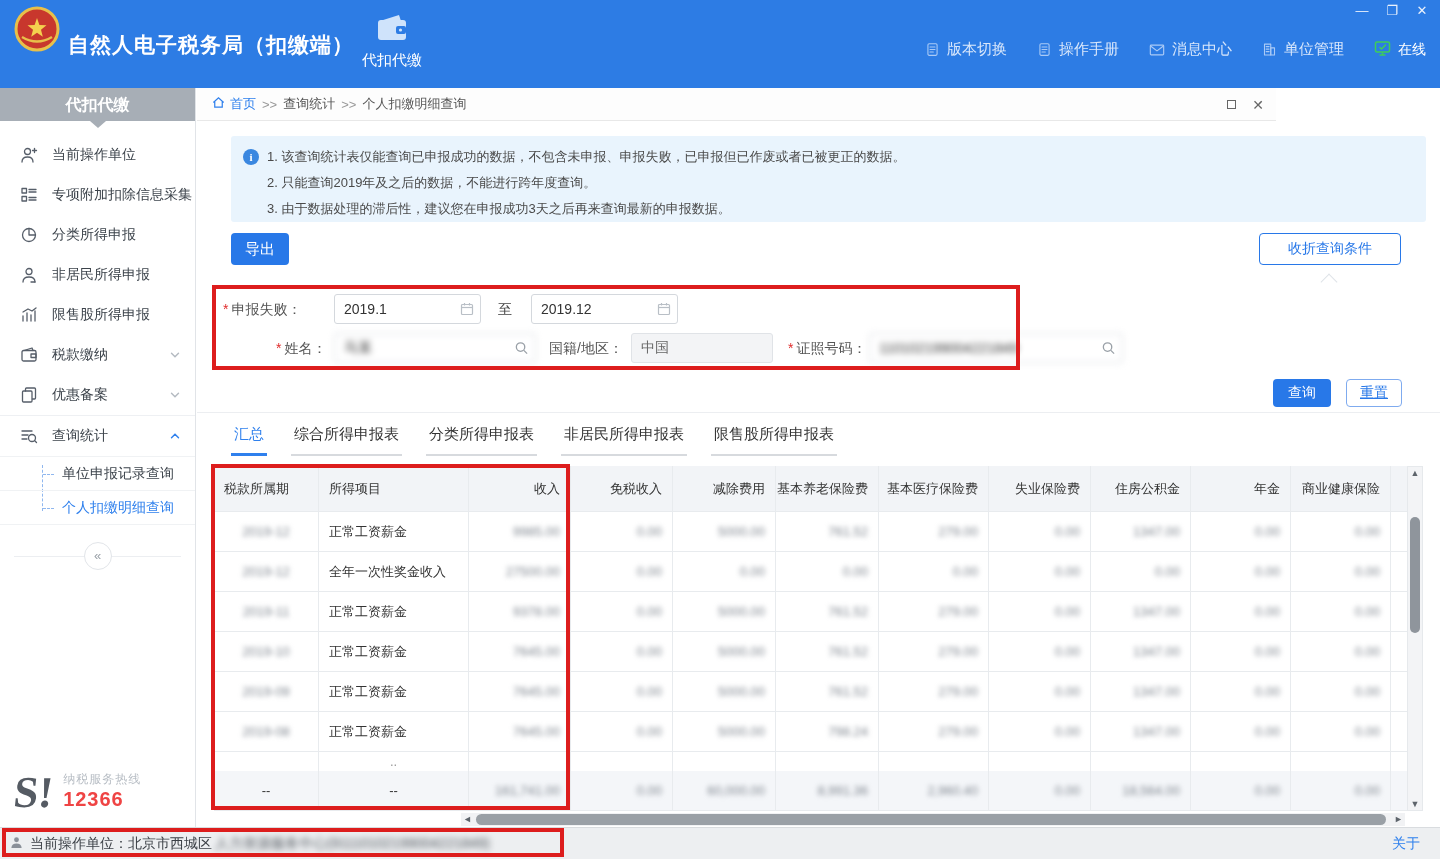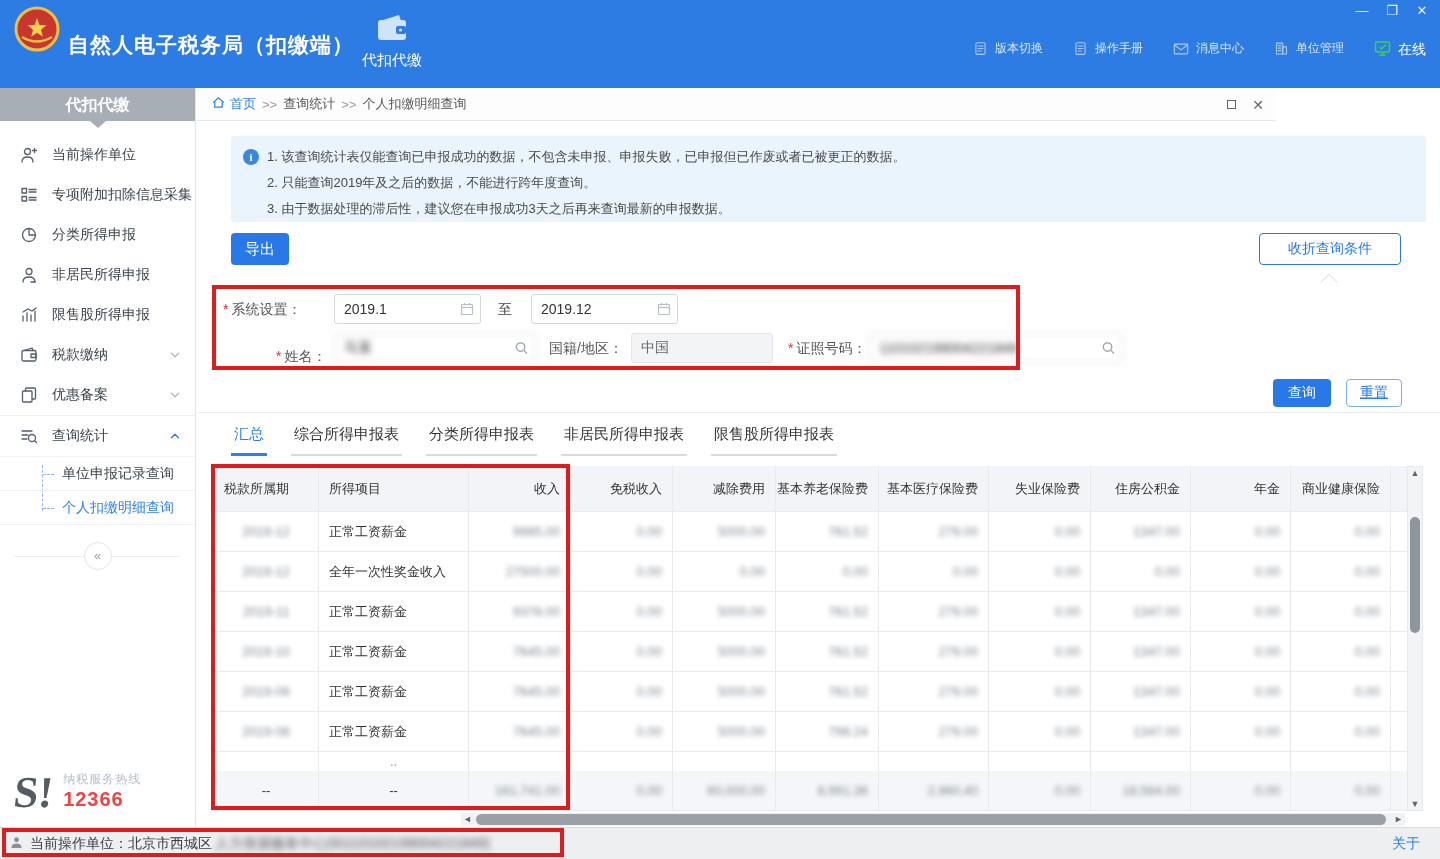--- a/index.html
+++ b/index.html
@@ -8,21 +8,21 @@
   .app { position:relative; width:1440px; height:859px; background:#fff; overflow:hidden; }
 
   
   .topbar { position:absolute; left:0; top:0; width:1440px; height:88px; background:#2d7ce4; }
   .emblem { position:absolute; left:8px; top:6px; width:58px; text-align:center; }
   .emblem-caption { font-size:8px; color:#ffd9d0; font-weight:bold; letter-spacing:1px; color:#f3c7bd;margin-top:48px; }
   .app-title { position:absolute; left:68px; top:31px; font-size:21px; color:#fff; letter-spacing:1px; font-weight:bold; }
   .top-tab { position:absolute; left:346px; top:12px; width:92px; height:66px; text-align:center; color:#fff; font-size:15px; cursor:pointer; }
   .top-tab .tab-caption { margin-top:4px; }
   .top-menu { position:absolute; right:96px; top:40px; display:flex; gap:30px; align-items:center; }
-  .menu-item { display:flex; align-items:center; gap:7px; color:#d9e7fb; font-size:12px; cursor:pointer; white-space:nowrap; }
+  .menu-item { display:flex; align-items:center; gap:7px; color:#d9e7fb; font-size:15px; cursor:pointer; white-space:nowrap; }
   .menu-item .mi { color:#aacaf6; display:flex; }
   .online-item { position:absolute; right:14px; top:40px; display:flex; align-items:center; gap:7px; color:#fff; font-size:14px; cursor:pointer; }
   .win-controls { position:absolute; right:10px; top:3px; display:flex; gap:14px; align-items:center; }
   .winbtn { color:#eaf1fc; font-size:13px; width:16px; height:16px; text-align:center; line-height:16px; cursor:pointer; }
 
   
   .sidebar { position:absolute; left:0; top:88px; width:196px; height:739px; background:#fff; border-right:1px solid #e1e4e8; }
   .side-header { height:33px; background:#a7aeb6; color:#fff; font-size:16px; font-weight:bold; text-align:center; line-height:33px; position:relative; }
   .side-header::after { content:''; position:absolute; left:50%; bottom:-7px; margin-left:-8px; border:8px solid transparent; border-top:7px solid #a7aeb6; border-bottom:0; }
   .side-nav { padding-top:14px; }
@@ -348,21 +348,21 @@
         </div>
     </div>
 
     <button class="btn-export">导出</button>
     <button class="btn-collapse">收折查询条件</button>
     <div class="caret-up"></div>
 
     <div class="query-form">
 
       <div class="f-label" style="left:26px; top:14px;">
-        <span class="req">*</span><span>系统设置：</span>
+        <span class="req">*</span><span>申报失败：</span>
       </div>
       <div class="field" style="left:137px; top:7px; width:147px;">
         <input type="text" value="2019.1" style="">
         <span class="icon-in-input">
           <svg width="14" height="14" viewBox="0 0 14 14">
               <rect x="1.5" y="2.5" width="11" height="10" rx="1" fill="none" stroke="#b9bfc6" stroke-width="1.2"></rect>
               <line x1="1.5" y1="5.5" x2="12.5" y2="5.5" stroke="#b9bfc6" stroke-width="1.2"></line>
               <line x1="4.5" y1="1" x2="4.5" y2="3.5" stroke="#b9bfc6" stroke-width="1.2"></line>
               <line x1="9.5" y1="1" x2="9.5" y2="3.5" stroke="#b9bfc6" stroke-width="1.2"></line>
             </svg>
@@ -374,21 +374,21 @@
         <span class="icon-in-input">
           <svg width="14" height="14" viewBox="0 0 14 14">
               <rect x="1.5" y="2.5" width="11" height="10" rx="1" fill="none" stroke="#b9bfc6" stroke-width="1.2"></rect>
               <line x1="1.5" y1="5.5" x2="12.5" y2="5.5" stroke="#b9bfc6" stroke-width="1.2"></line>
               <line x1="4.5" y1="1" x2="4.5" y2="3.5" stroke="#b9bfc6" stroke-width="1.2"></line>
               <line x1="9.5" y1="1" x2="9.5" y2="3.5" stroke="#b9bfc6" stroke-width="1.2"></line>
             </svg>
         </span>
       </div>
 
-      <div class="f-label" style="left:79px; top:61px;">
+      <div class="f-label" style="left:79px; top:53px;">
         <span class="req">*</span><span>姓名：</span>
       </div>
       <div class="field" style="left:137px; top:46px; width:202px;">
         <input type="text" class="bl2" value="马某" style="">
         <span class="icon-in-input">
           <svg width="15" height="15" viewBox="0 0 16 16">
               <circle cx="7" cy="7" r="4.5" fill="none" stroke="#9aa1a8" stroke-width="1.4"></circle>
               <line x1="10.5" y1="10.5" x2="14" y2="14" stroke="#9aa1a8" stroke-width="1.4"></line>
             </svg>
         </span>

